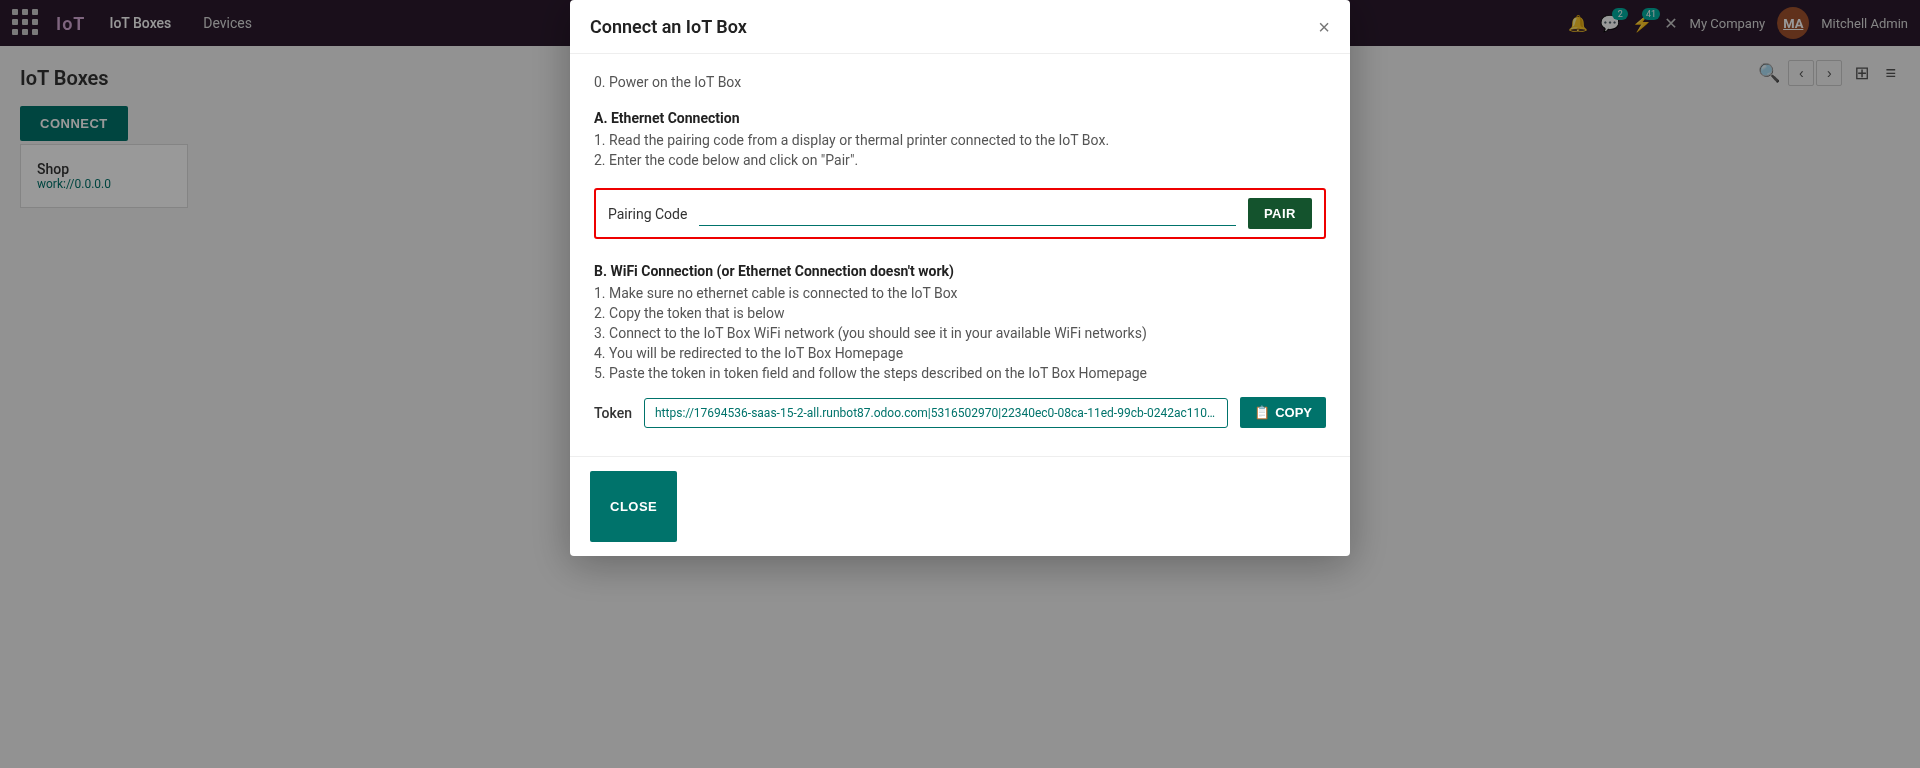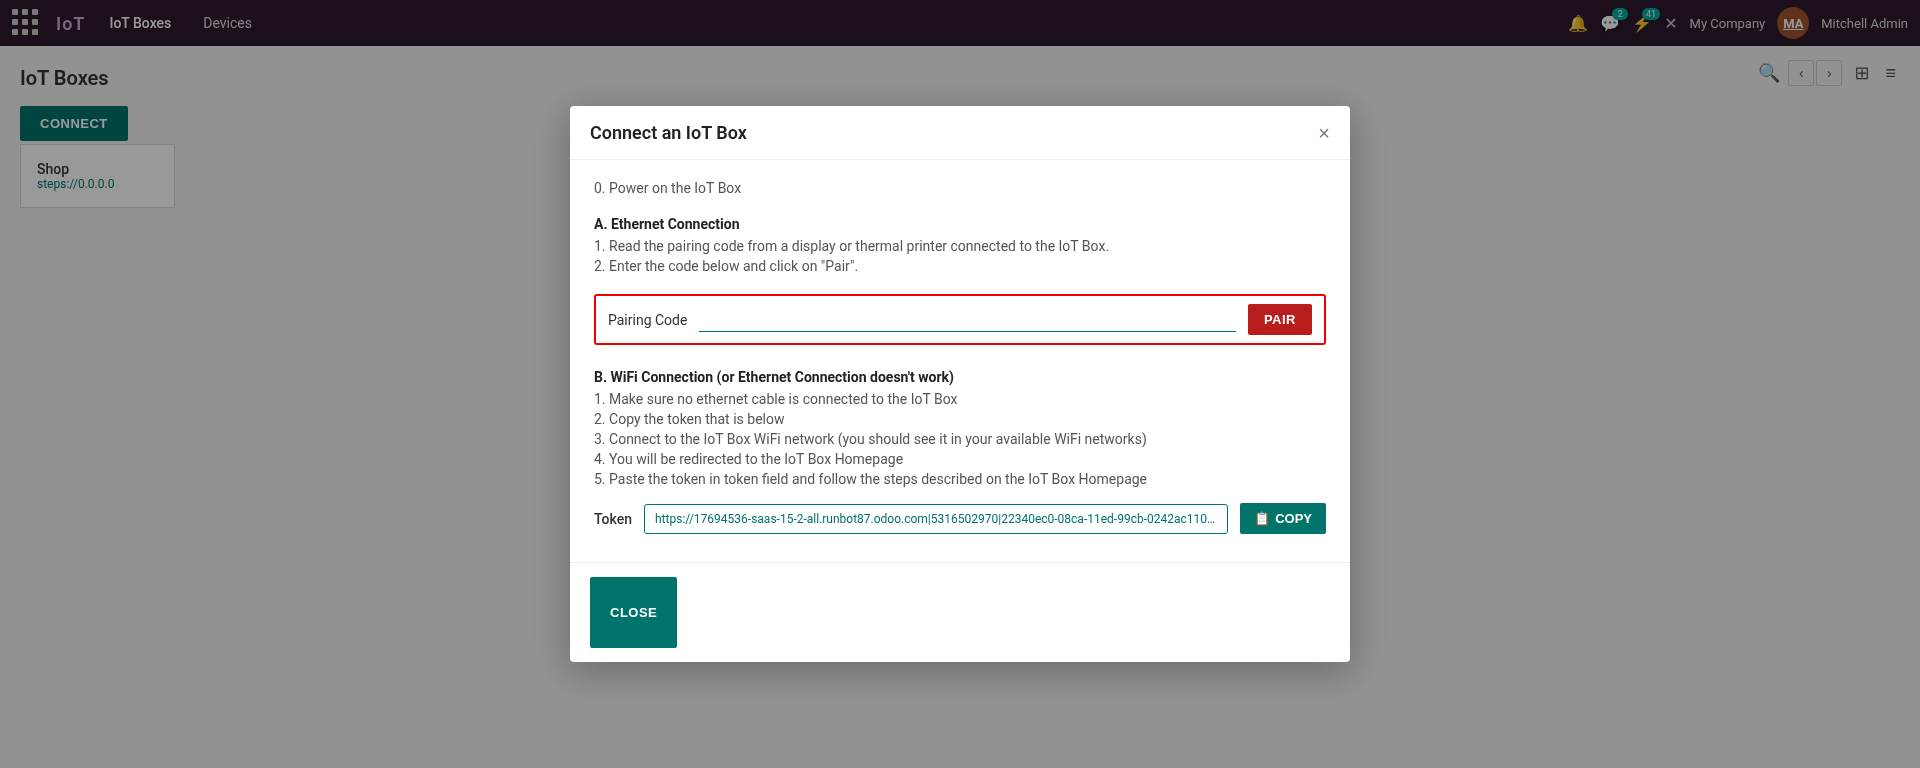--- a/index.html
+++ b/index.html
@@ -124,39 +124,39 @@
       cursor: pointer;
       border-radius: 2px;
       margin-bottom: 3px;
     }
 
     .iot-card {
       background: white;
       border: 1px solid #ddd;
       border-radius: 0;
       padding: 16px;
-      width: 155px;
+      width: 168px;
     }
     .iot-card-name {
       font-size: 14px;
       font-weight: 500;
       color: #333;
     }
     .iot-card-url {
       font-size: 12px;
       color: #00736b;
     }
 
     
     .modal-overlay {
       position: fixed;
       top: 0; left: 0; right: 0; bottom: 0;
       background: rgba(0,0,0,0.4);
       display: flex;
-      align-items: center;
+      align-items: flex-start;
       justify-content: center;
       z-index: 100;
     }
 
     .modal {
       background: white;
       width: 780px;
       max-height: 620px;
       border-radius: 4px;
       box-shadow: 0 8px 40px rgba(0,0,0,0.3);
@@ -234,21 +234,21 @@
     .pairing-input {
       flex: 1;
       border: none;
       border-bottom: 1px solid #00736b;
       outline: none;
       font-size: 14px;
       padding: 4px 0;
       color: #333;
     }
     .pair-btn {
-      background: #b91c1c;
+      background: #14532d;
       color: white;
       border: none;
       padding: 8px 16px;
       font-size: 13px;
       font-weight: 600;
       cursor: pointer;
       border-radius: 2px;
       letter-spacing: 0.5px;
     }
 
@@ -415,21 +415,21 @@
       <div class="nav-arrows">
         <button class="nav-arrow">‹</button>
         <button class="nav-arrow">›</button>
       </div>
       <button class="view-btn">⊞</button>
       <button class="view-btn">≡</button>
     </div>
 
     <div class="iot-card">
       <div class="iot-card-name">Shop</div>
-      <div class="iot-card-url">steps://0.0.0.0</div>
+      <div class="iot-card-url">work://0.0.0.0</div>
     </div>
   </div>
 </div>
 
 <div class="modal-overlay">
   <div class="modal">
     <div class="modal-header">
       <span class="modal-title">Connect an IoT Box</span>
       <button class="modal-close">×</button>
     </div>

